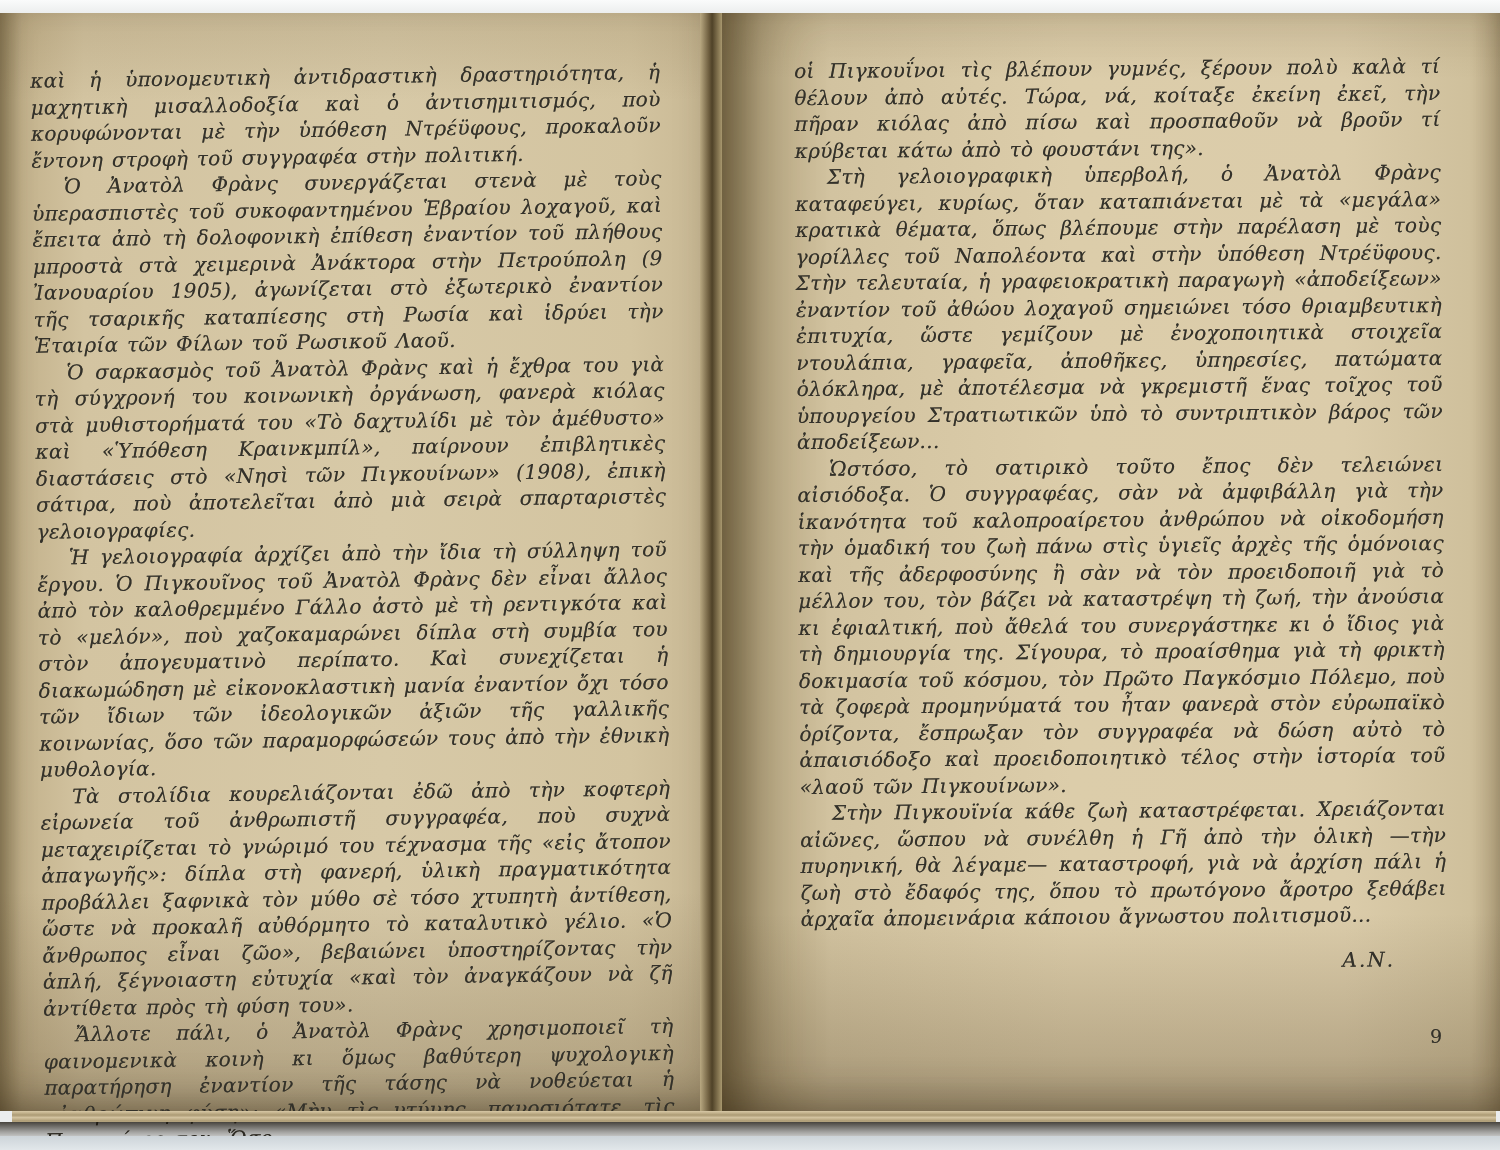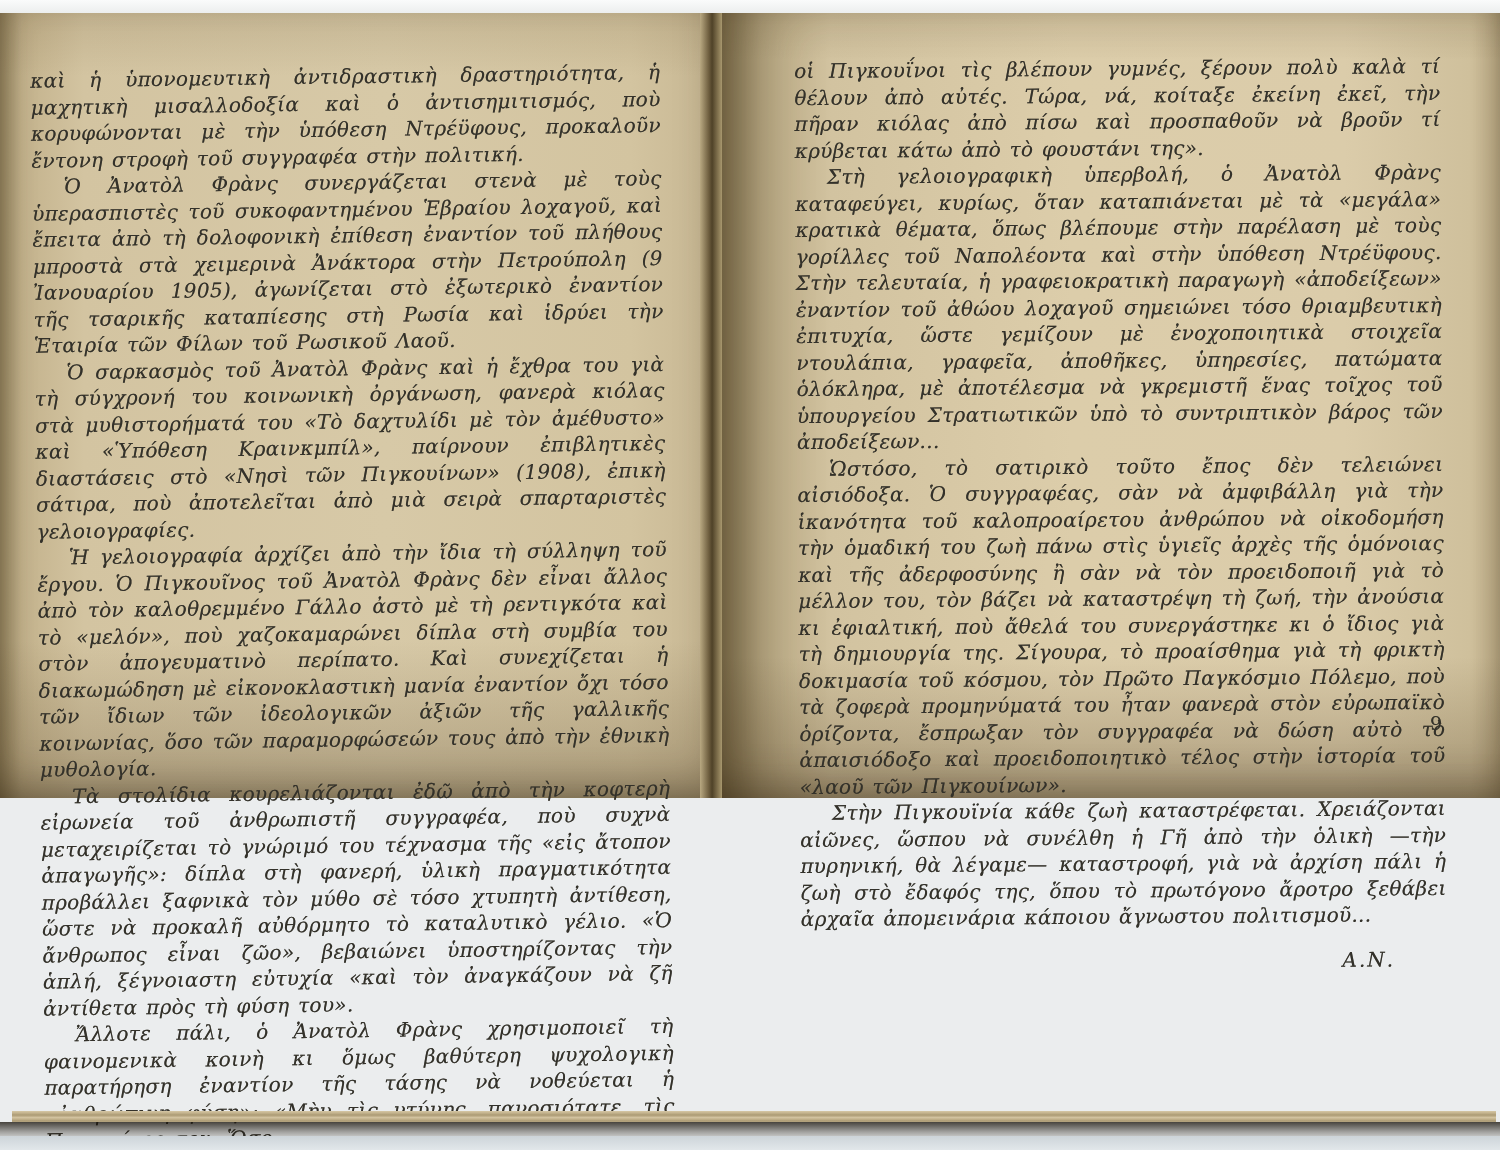--- a/index.html
+++ b/index.html
@@ -25,21 +25,21 @@
     position: absolute;
     left: 0; bottom: 0; right: 0;
     height: 14px;
     background: linear-gradient(180deg, #cdd4d9 0%, #e2e7ea 100%);
   }
   .book {
     position: absolute;
     left: 0;
     top: 13px;
     width: 1500px;
-    height: 785px;
+    height: 1098px;
     display: flex;
   }
   .page {
     position: relative;
     height: 100%;
   }
   .page-left {
     width: 700px;
     background:
       linear-gradient(180deg, rgba(120,100,65,0.18) 0%, rgba(0,0,0,0) 8%, rgba(0,0,0,0) 80%, rgba(80,62,35,0.25) 97%),

